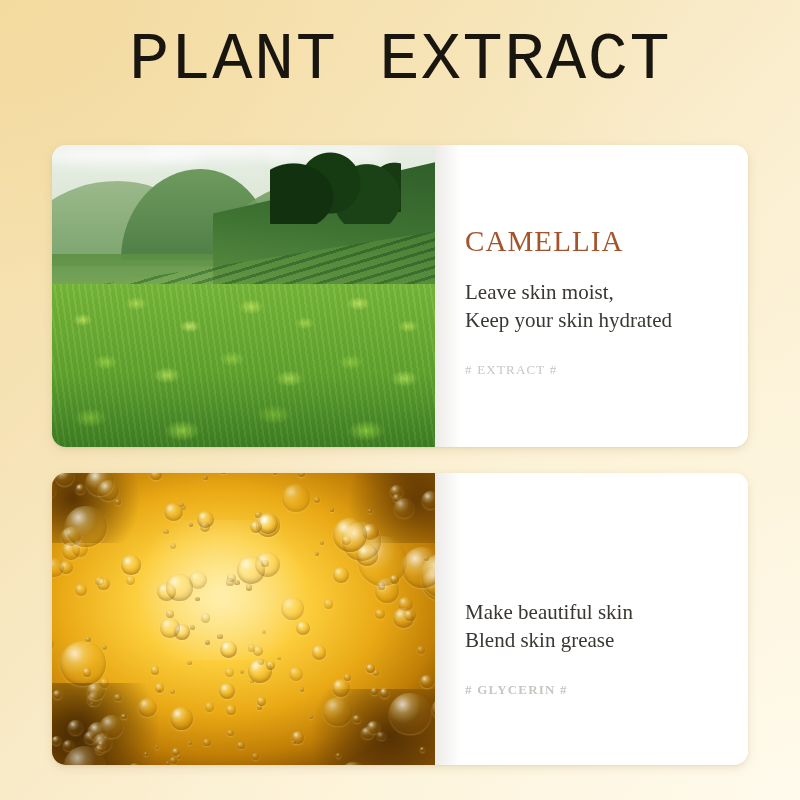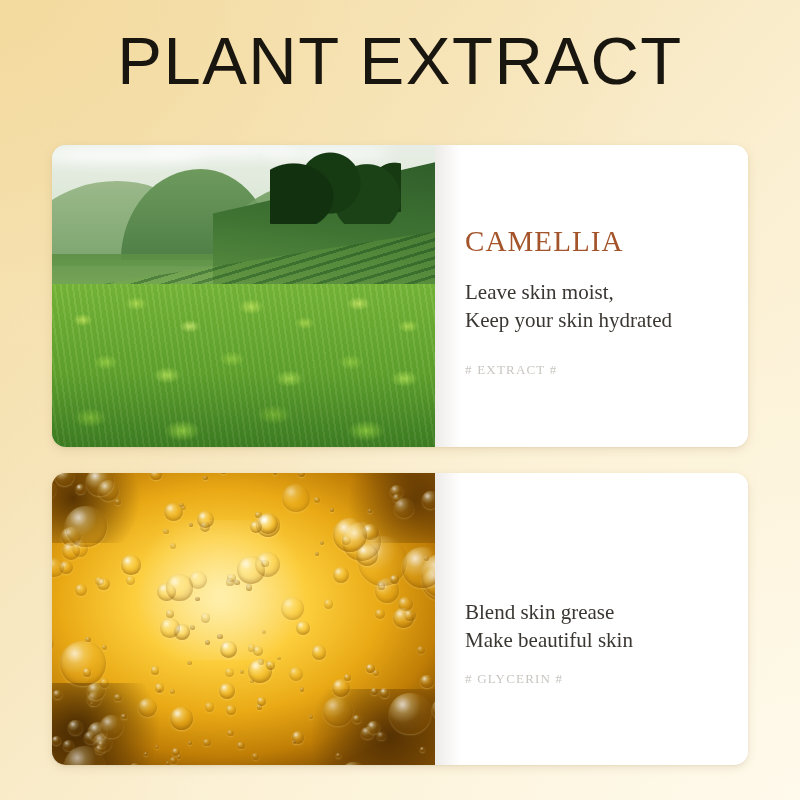--- a/index.html
+++ b/index.html
@@ -28,21 +28,21 @@
   
   .page-title {
     position:absolute;
     left:0; right:0; top:27px;
     text-align:center;
     font-size:67px;
     line-height:1;
     letter-spacing:1.5px;
     color:#19150f;
     font-weight:400;
-    font-family:Liberation Sans, sans-serif;
+    font-family:Liberation Mono, monospace;
     white-space:nowrap;
   }
 
   
   .card {
     position:absolute;
     left:52px;
     width:696px;
     background:#ffffff;
     border-radius:14px;
@@ -97,21 +97,21 @@
     color:#c9c6c1;
     white-space:nowrap;
   }
 
   #card-camellia .ingredient-name { top:80px; }
   #card-camellia .desc            { top:133px; }
   #card-camellia .hashtag         { top:217px; }
 
   #card-glycerin .ingredient-name { top:72px; }
   #card-glycerin .desc            { top:125px; }
-  #card-glycerin .hashtag         { top:198px; }
+  #card-glycerin .hashtag         { top:209px;font-weight:bold; }
 
   
   .tea { position:absolute; inset:0; background:#cfe2c4; }
   .tea .sky {
     position:absolute; left:0; right:0; top:0; height:34%;
     background:linear-gradient(to bottom,#e8eee6 0%, #dfe9da 45%, #cfe0bf 100%);
   }
   .tea .cloud {
     position:absolute; border-radius:50%;
     background:rgba(255,255,255,0.85); filter:blur(7px);
@@ -416,18 +416,18 @@
         <div class="bub" style="width: 26.2649px; height: 26.2649px; left: 29.8404%; top: 34.6957%; opacity: 0.77;"></div>
         <div class="bub" style="width: 5.21838px; height: 5.21838px; left: 39.9223%; top: 57.2175%; opacity: 0.98;"></div>
         <div class="bub" style="width: 20.2123px; height: 20.2123px; left: 89.3673%; top: 8.51055%; opacity: 0.61;"></div>
         <div class="bub" style="width: 41.1513px; height: 41.1513px; left: 3.22376%; top: 93.623%; opacity: 0.65;"></div>
         <div class="bub" style="width: 23.2611px; height: 23.2611px; left: 30.8168%; top: 80.0595%; opacity: 0.91;"></div>
       </div>
   </div>
 
   <div class="card-body">
     <div class="desc">
+      <div>Make beautiful skin</div>
       <div>Blend skin grease</div>
-      <div>Make beautiful skin</div>
     </div>
     <div class="hashtag"># GLYCERIN #</div>
   </div>
 </div>
 
 </body></html>

